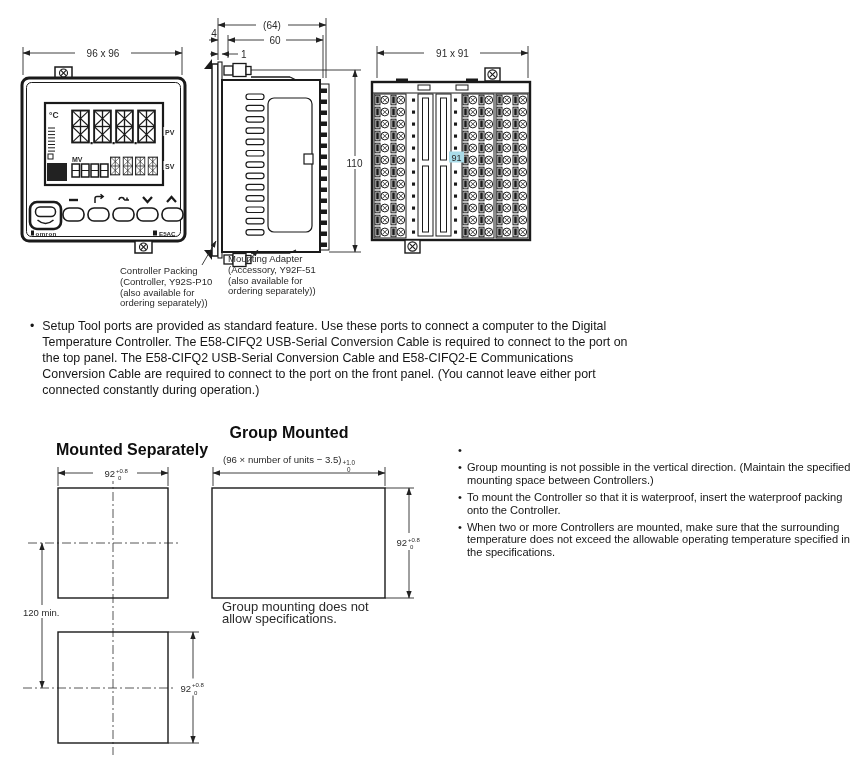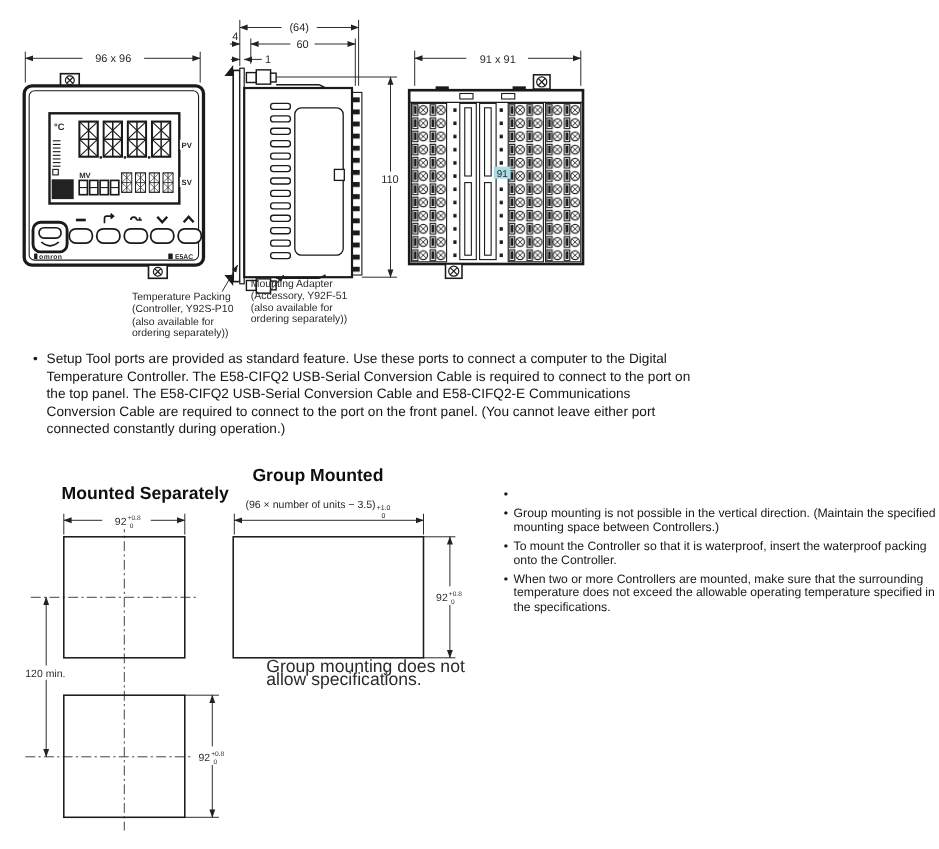--- a/index.html
+++ b/index.html
@@ -6,21 +6,21 @@
   #page{position:relative;width:854px;height:772px;background:#fff;font-family:"Liberation Sans",sans-serif;color:#1f1f1f;overflow:hidden;}
   .abs{position:absolute;}
   svg{display:block;overflow:visible;}
   svg text{font-family:"Liberation Sans",sans-serif;fill:#2a2a2a;}
   .callout{font-size:9.5px;line-height:10.8px;color:#2a2a2a;}
   .para{display:flex;gap:8px;font-size:12.4px;line-height:15.9px;color:#161616;width:598px;}
   .sec-title{font-size:16px;font-weight:bold;color:#0e0e0e;}
   .center{text-align:center;}
   .formula{font-size:9.6px;color:#2a2a2a;text-align:center;}
   .stack{display:inline-flex;flex-direction:column;font-size:6.3px;line-height:6.5px;vertical-align:-2px;margin-left:1px;}
-  .gnote{font-size:16px;line-height:11.6px;color:#2a2a2a;margin-left:20px;}
+  .gnote{font-size:13px;line-height:11.6px;color:#2a2a2a;}
   ul.notes{list-style:none;margin:0;padding:0;width:398px;}
   ul.notes li{display:flex;gap:5px;font-size:11.1px;line-height:12.4px;margin-bottom:5px;color:#161616;}
   ul.notes li .b{flex:0 0 auto;}
 </style>
 </head>
 <body>
 
 <div id="page">
 
   <svg class="abs" style="left:15px;top:33px" width="190" height="235" viewBox="0 0 190 235">
@@ -305,21 +305,21 @@
     <defs>
       <marker id="ovA" viewBox="0 0 10 8" markerWidth="8" markerHeight="6.5" refX="9" refY="4" orient="auto">
         <path d="M0,0.6 L9.5,4 L0,7.4 Z" fill="#222"></path>
       </marker>
     </defs>
     <line x1="202" y1="265" x2="216" y2="241" stroke="#2b2b2b" stroke-width="0.9" marker-end="url(#ovA)"></line>
     <line x1="245" y1="265" x2="258" y2="250" stroke="#2b2b2b" stroke-width="0.9" marker-end="url(#ovA)"></line>
   </svg>
 
   <div class="abs callout" style="left:120px;top:266px">
-    <div>Temperature Packing</div>
+    <div>Controller Packing</div>
     <div>(Controller, Y92S-P10</div>
     <div>(also available for</div>
     <div>ordering separately))</div>
   </div>
   <div class="abs callout" style="left:228px;top:254px">
     <div>Mounting Adapter</div>
     <div>(Accessory, Y92F-51</div>
     <div>(also available for</div>
     <div>ordering separately))</div>
   </div>

